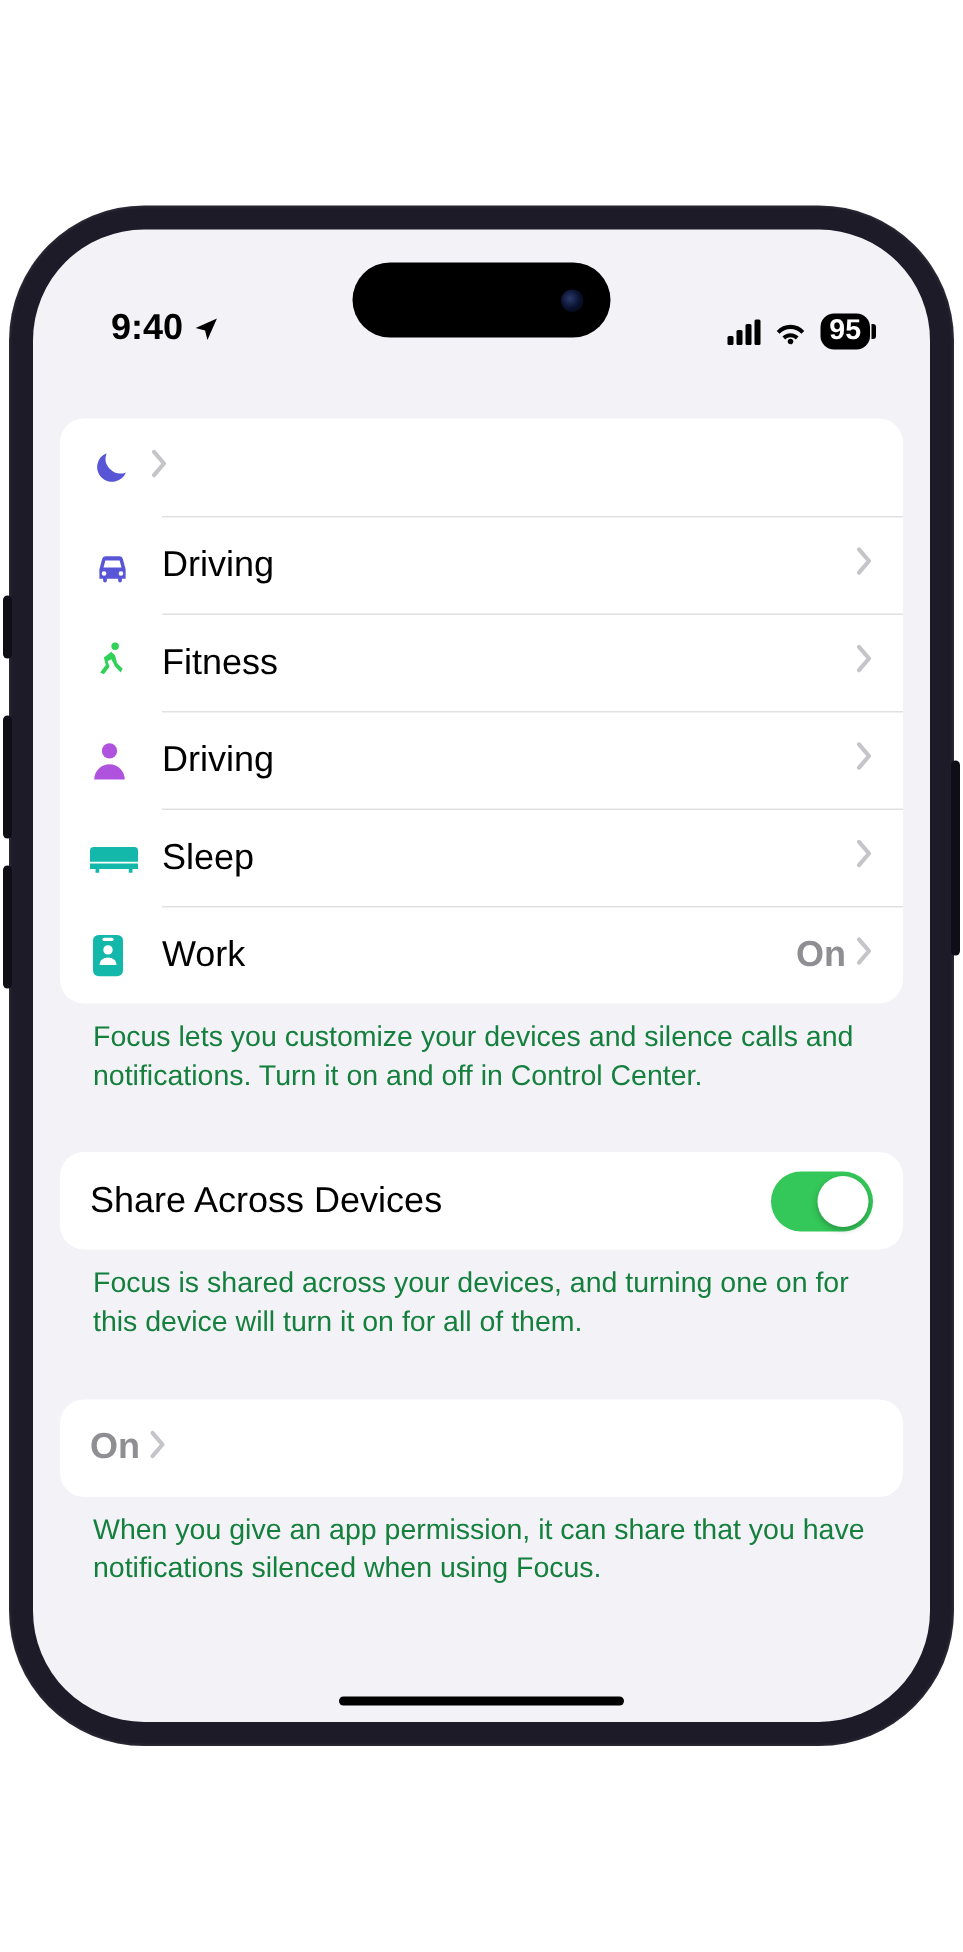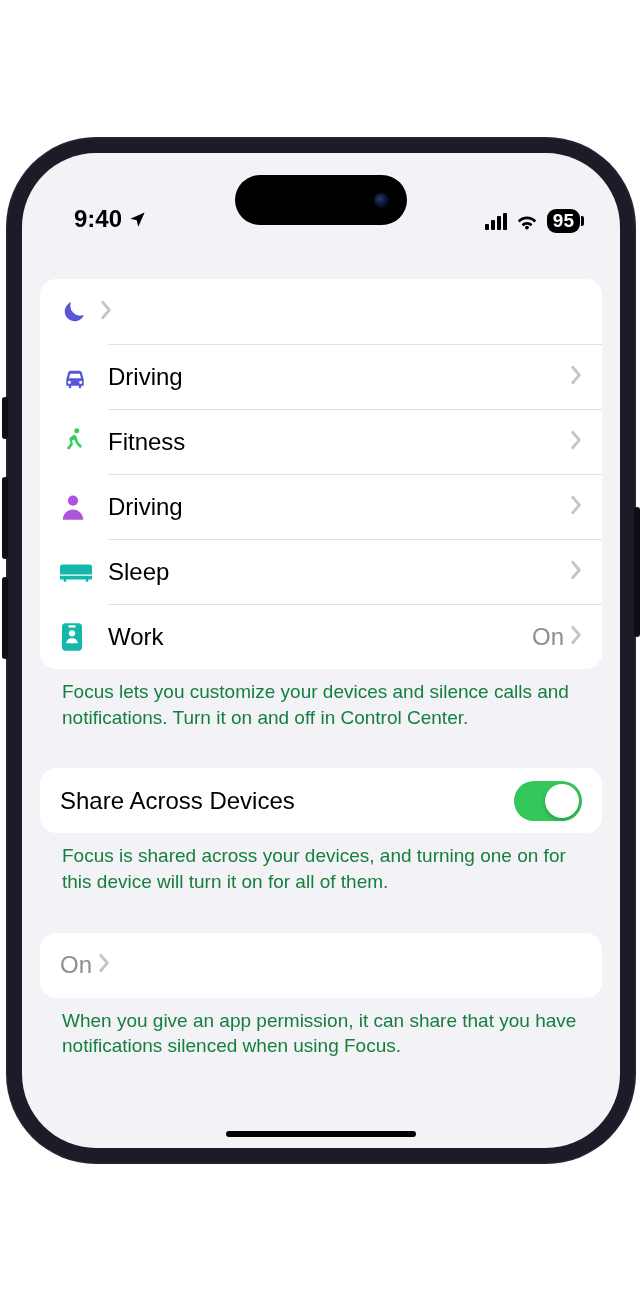--- a/index.html
+++ b/index.html
@@ -120,21 +120,21 @@
       padding: 0 20px 0 20px;
       position: relative;
     }
     .row .icon {
       width: 40px; display:flex; align-items:center; justify-content:flex-start;
     }
     .row .label {
       flex: 1; font-size: 24px; color: #000; padding-left:8px;
     }
     .row .value {
-      font-size: 24px; color: #8e8e93; padding-right: 6px;
+      font-size: 24px; color: #8e8e93; padding-right: 6px; font-weight: bold;
     }
     .row .chev { color: #c5c5c9; }
     .row + .row::before{
       content:""; position:absolute; top:0; left:68px; right:0; height:1px;
       background:#e1e1e4;
     }
     .row.noicon .label{padding-left:0;}
     .footer-text {
       color: #15803d; font-size: 19px; line-height: 1.35;
       padding: 10px 22px 0 22px;

